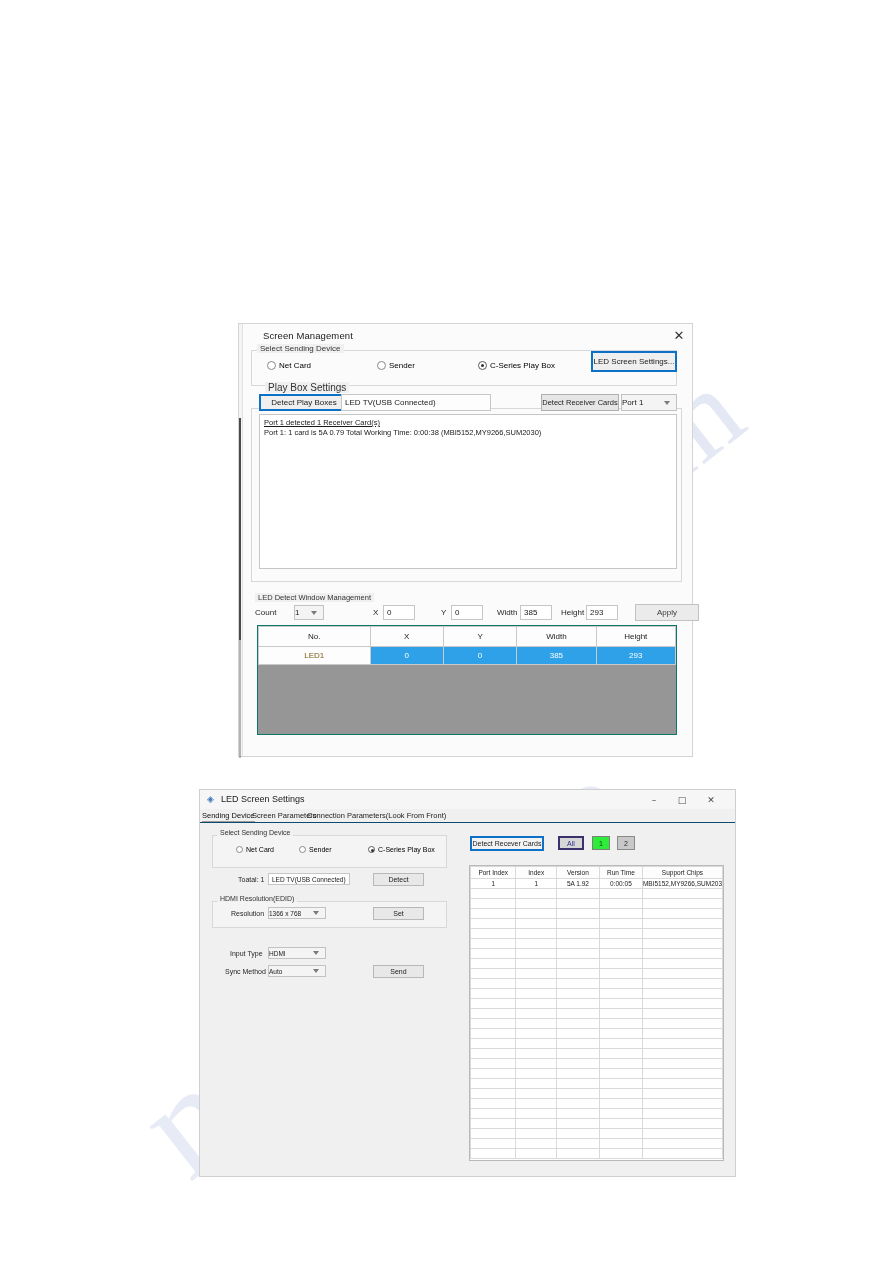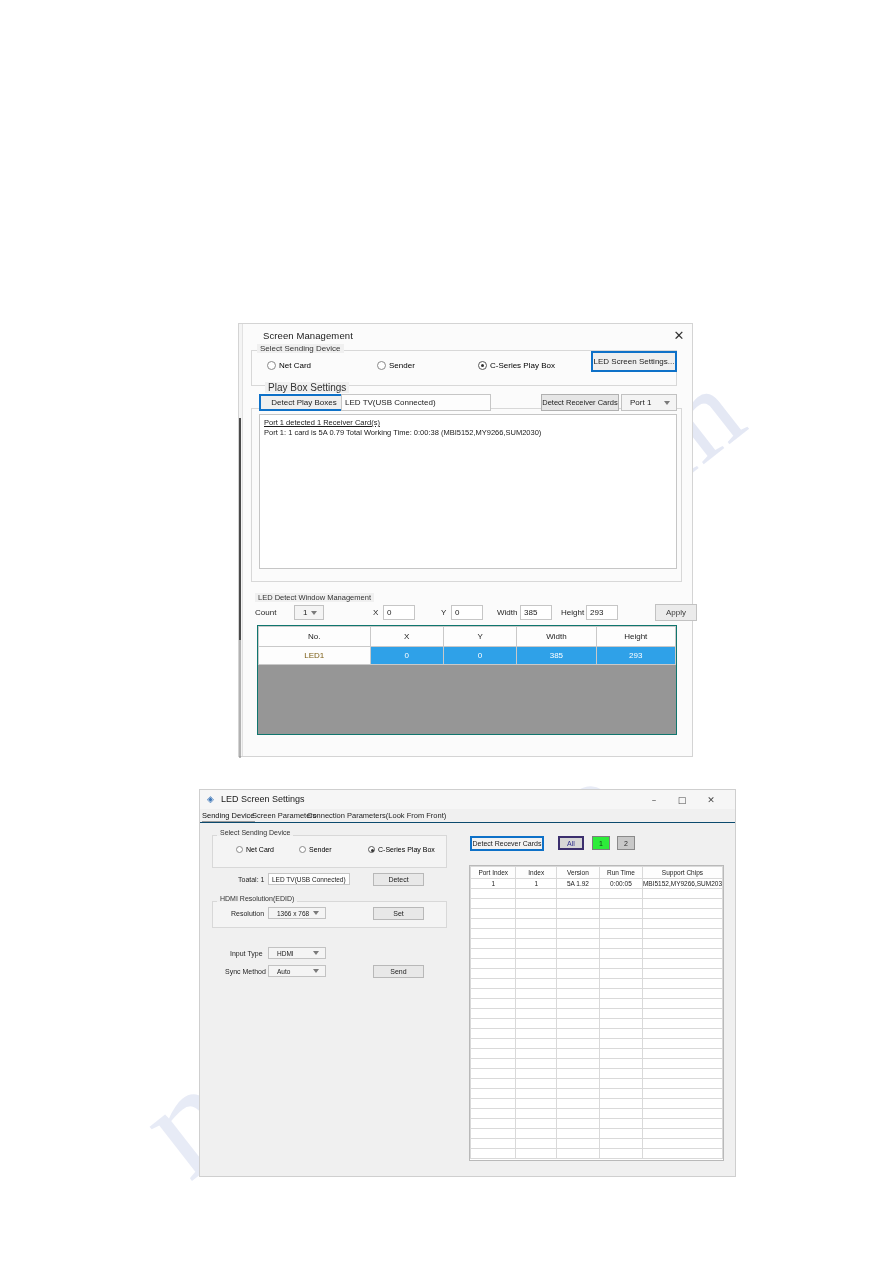--- a/index.html
+++ b/index.html
@@ -32,21 +32,21 @@
   .btn{box-sizing:border-box;background:#e6e6e6;border:1px solid #b0b0b0;
     display:flex;align-items:center;justify-content:center;color:#1b1b1b;
     text-align:center;white-space:nowrap;}
   .btn.hl{border:2px solid #0e71c8;background:#efefef;}
 
   .tbox{box-sizing:border-box;background:#fff;border:1px solid #c6c6c6;
     display:flex;align-items:center;color:#1b1b1b;padding-left:3px;white-space:nowrap;overflow:hidden;}
   .tbox.ro{background:#fdfdfd;}
 
   .combo{box-sizing:border-box;background:#f4f4f4;border:1px solid #c2c2c2;
-    display:flex;align-items:center;color:#1b1b1b;padding-left:8px;position:relative;white-space:nowrap;}
+    display:flex;align-items:center;color:#1b1b1b;padding-left:0;position:relative;white-space:nowrap;}
   .combo .car{position:absolute;right:5px;top:50%;width:7px;height:4px;margin-top:-2px;}
   .combo .car:before{content:"";position:absolute;left:0;top:0;
     border-left:3.5px solid transparent;border-right:3.5px solid transparent;border-top:4px solid #7a7a7a;}
 
   
   #dlg1{left:238px;top:323px;width:455px;height:434px;background:#fbfbfb;
         border:1px solid #d4d4d4;box-shadow:0 0 0 0 rgba(0,0,0,0);}
   #dlg1 .title{position:absolute;left:8px;top:6px;font-size:9.5px;color:#1a1a1a;letter-spacing:.1px;margin-left:16px;}
   #dlg1 .xbtn{position:absolute;right:6px;top:4px;width:14px;height:14px;color:#333;font-size:13px;
         display:flex;align-items:center;justify-content:center;line-height:1;font-family:"DejaVu Sans",sans-serif;}
@@ -144,21 +144,21 @@
 
     <div style="position:absolute;left:202px;top:284px;font-size:8px;color:#1f1f1f;">Y</div>
     <div class="tbox" style="position:absolute;left:212px;top:281px;width:32px;height:15px;font-size:8px;">0</div>
 
     <div style="position:absolute;left:258px;top:284px;font-size:8px;color:#1f1f1f;">Width</div>
     <div class="tbox" style="position:absolute;left:281px;top:281px;width:32px;height:15px;font-size:8px;">385</div>
 
     <div style="position:absolute;left:322px;top:284px;font-size:8px;color:#1f1f1f;">Height</div>
     <div class="tbox" style="position:absolute;left:347px;top:281px;width:32px;height:15px;font-size:8px;">293</div>
 
-    <div class="btn" style="position:absolute;left:396px;top:280px;width:42px;height:17px;font-size:8px;background:#ebebeb;border-color:#c2c2c2;color:#3a3a3a;margin-left:20px;">Apply</div>
+    <div class="btn" style="position:absolute;left:396px;top:280px;width:64px;height:17px;font-size:8px;background:#ebebeb;border-color:#c2c2c2;color:#3a3a3a;">Apply</div>
 
     <div style="position:absolute;left:18px;top:301px;width:420px;height:110px;background:#969696;border:1px solid #0f766e;box-sizing:border-box;">
       <table class="wt">
         <thead>
           <tr>
             <th style="width:27%">No.</th>
             <th style="width:17.5%">X</th>
             <th style="width:17.5%">Y</th>
             <th style="width:19%">Width</th>
             <th style="width:19%">Height</th>

